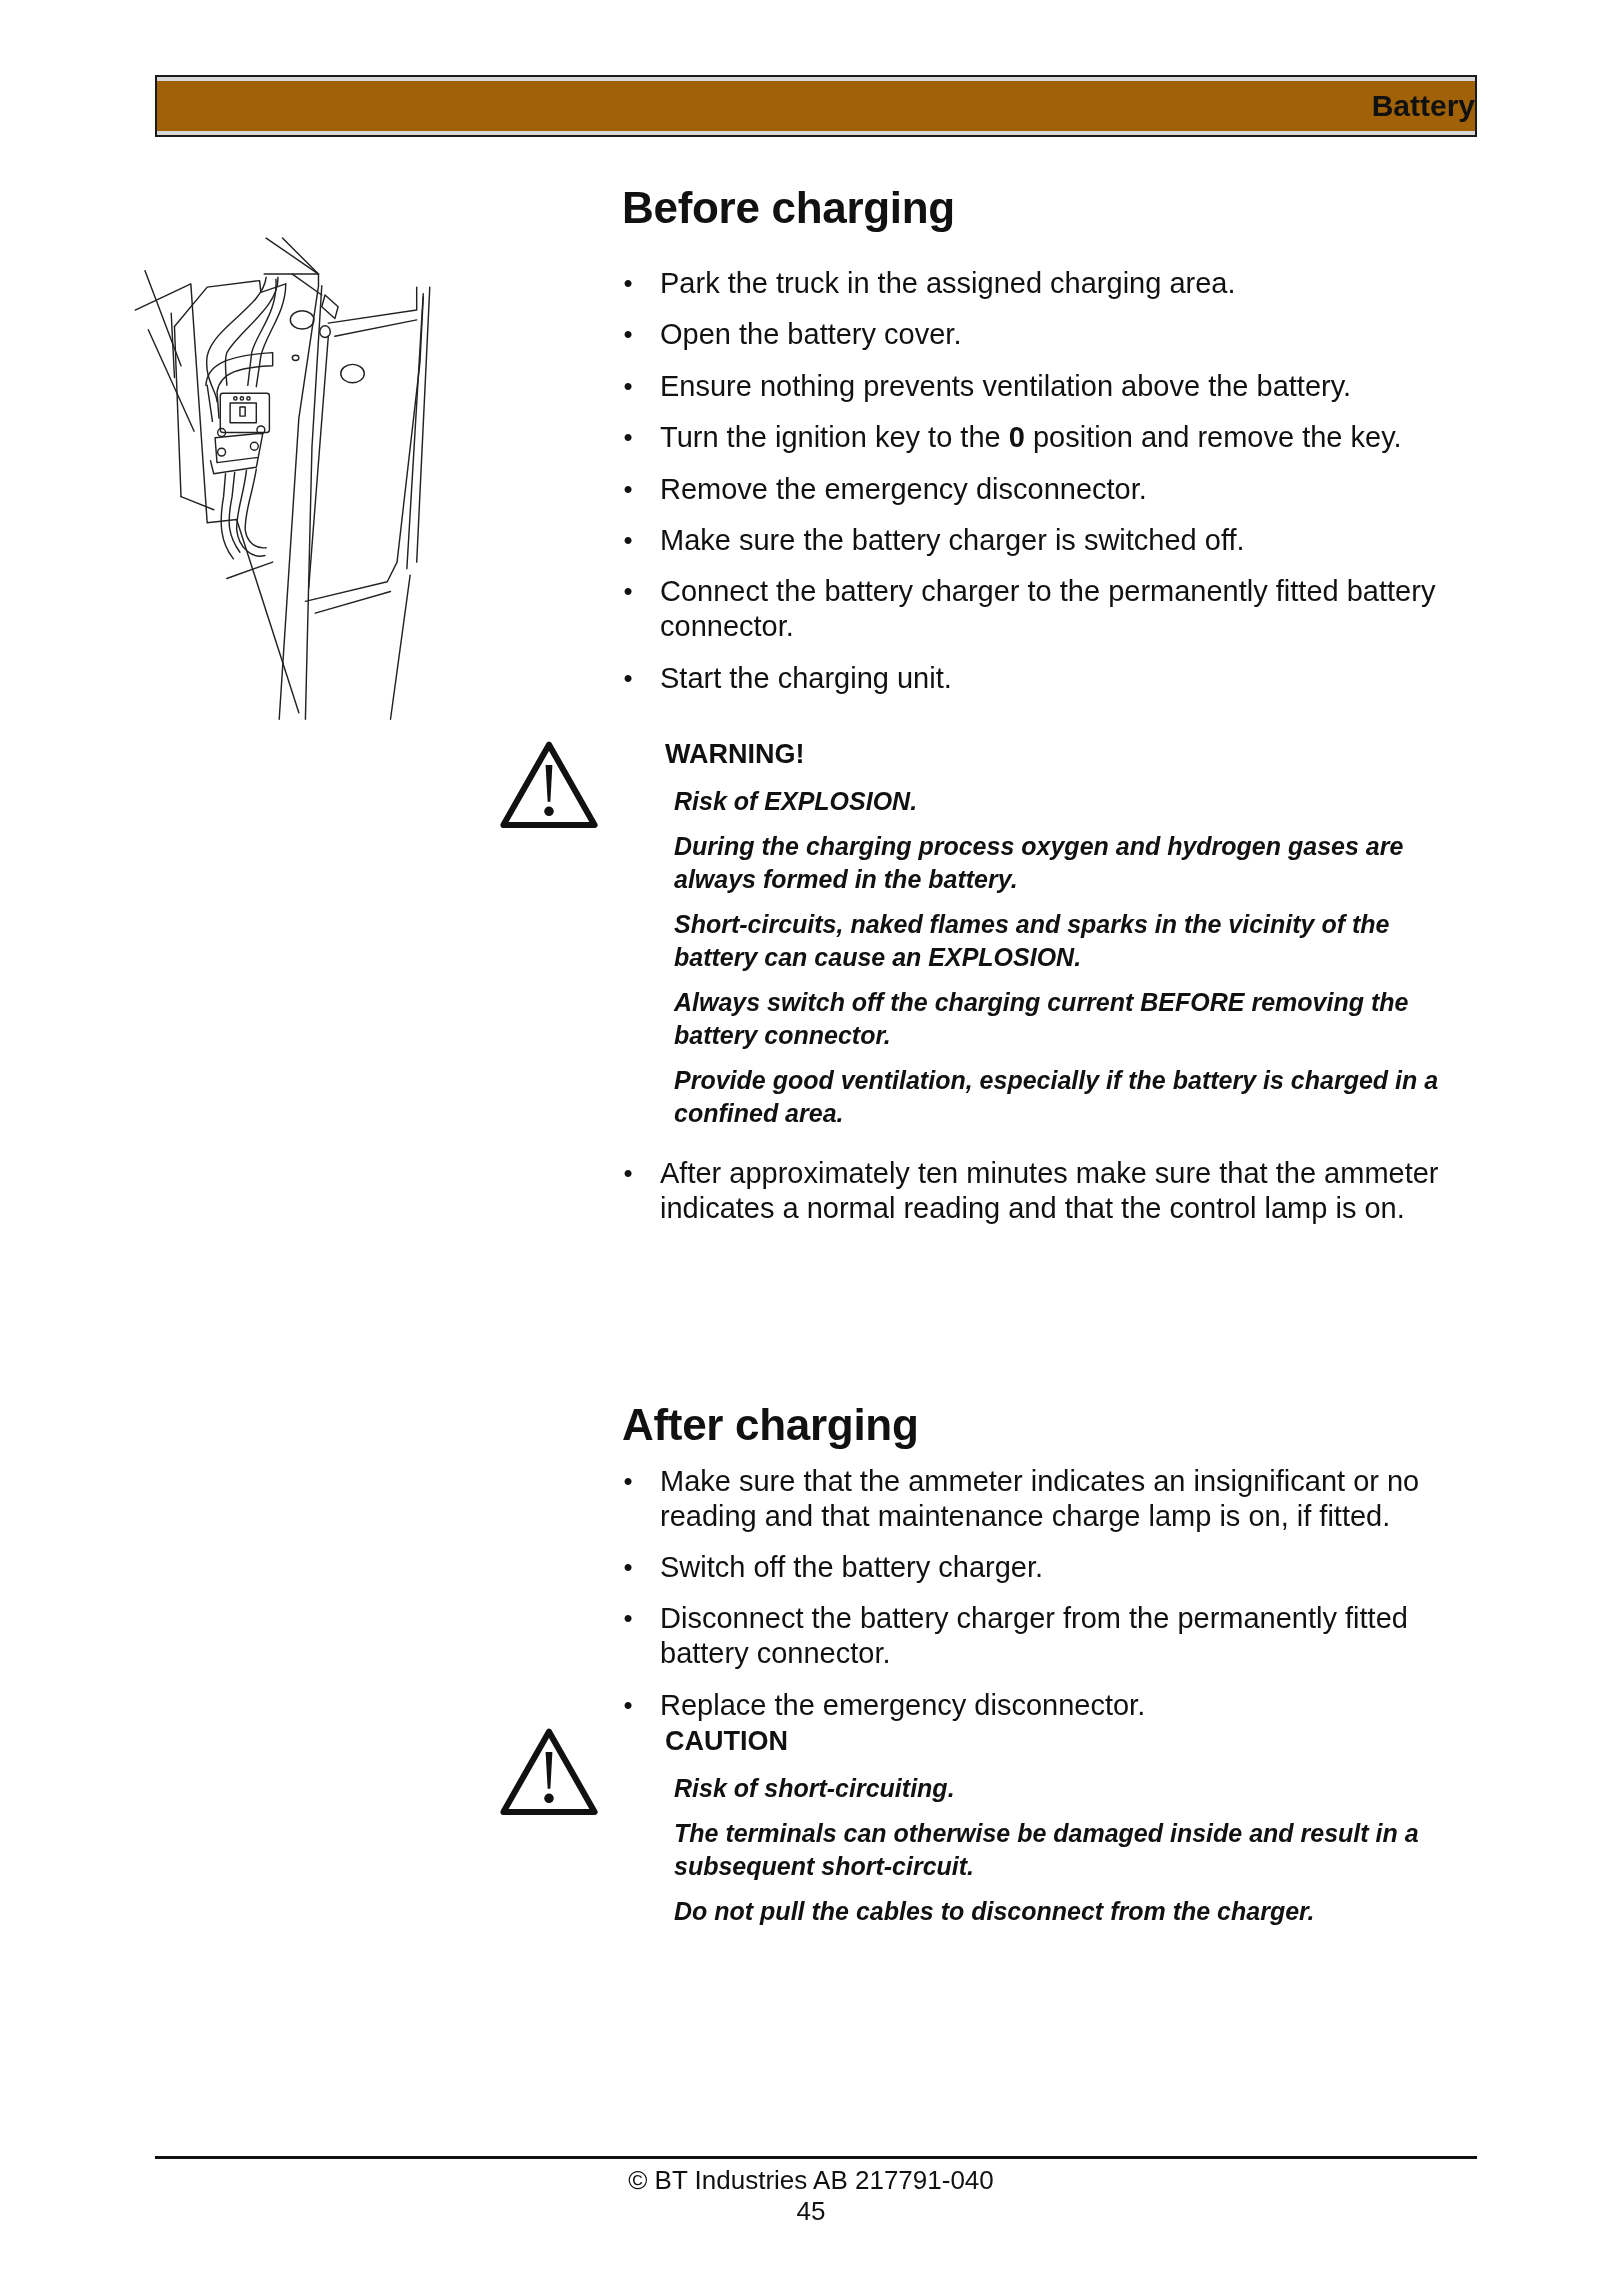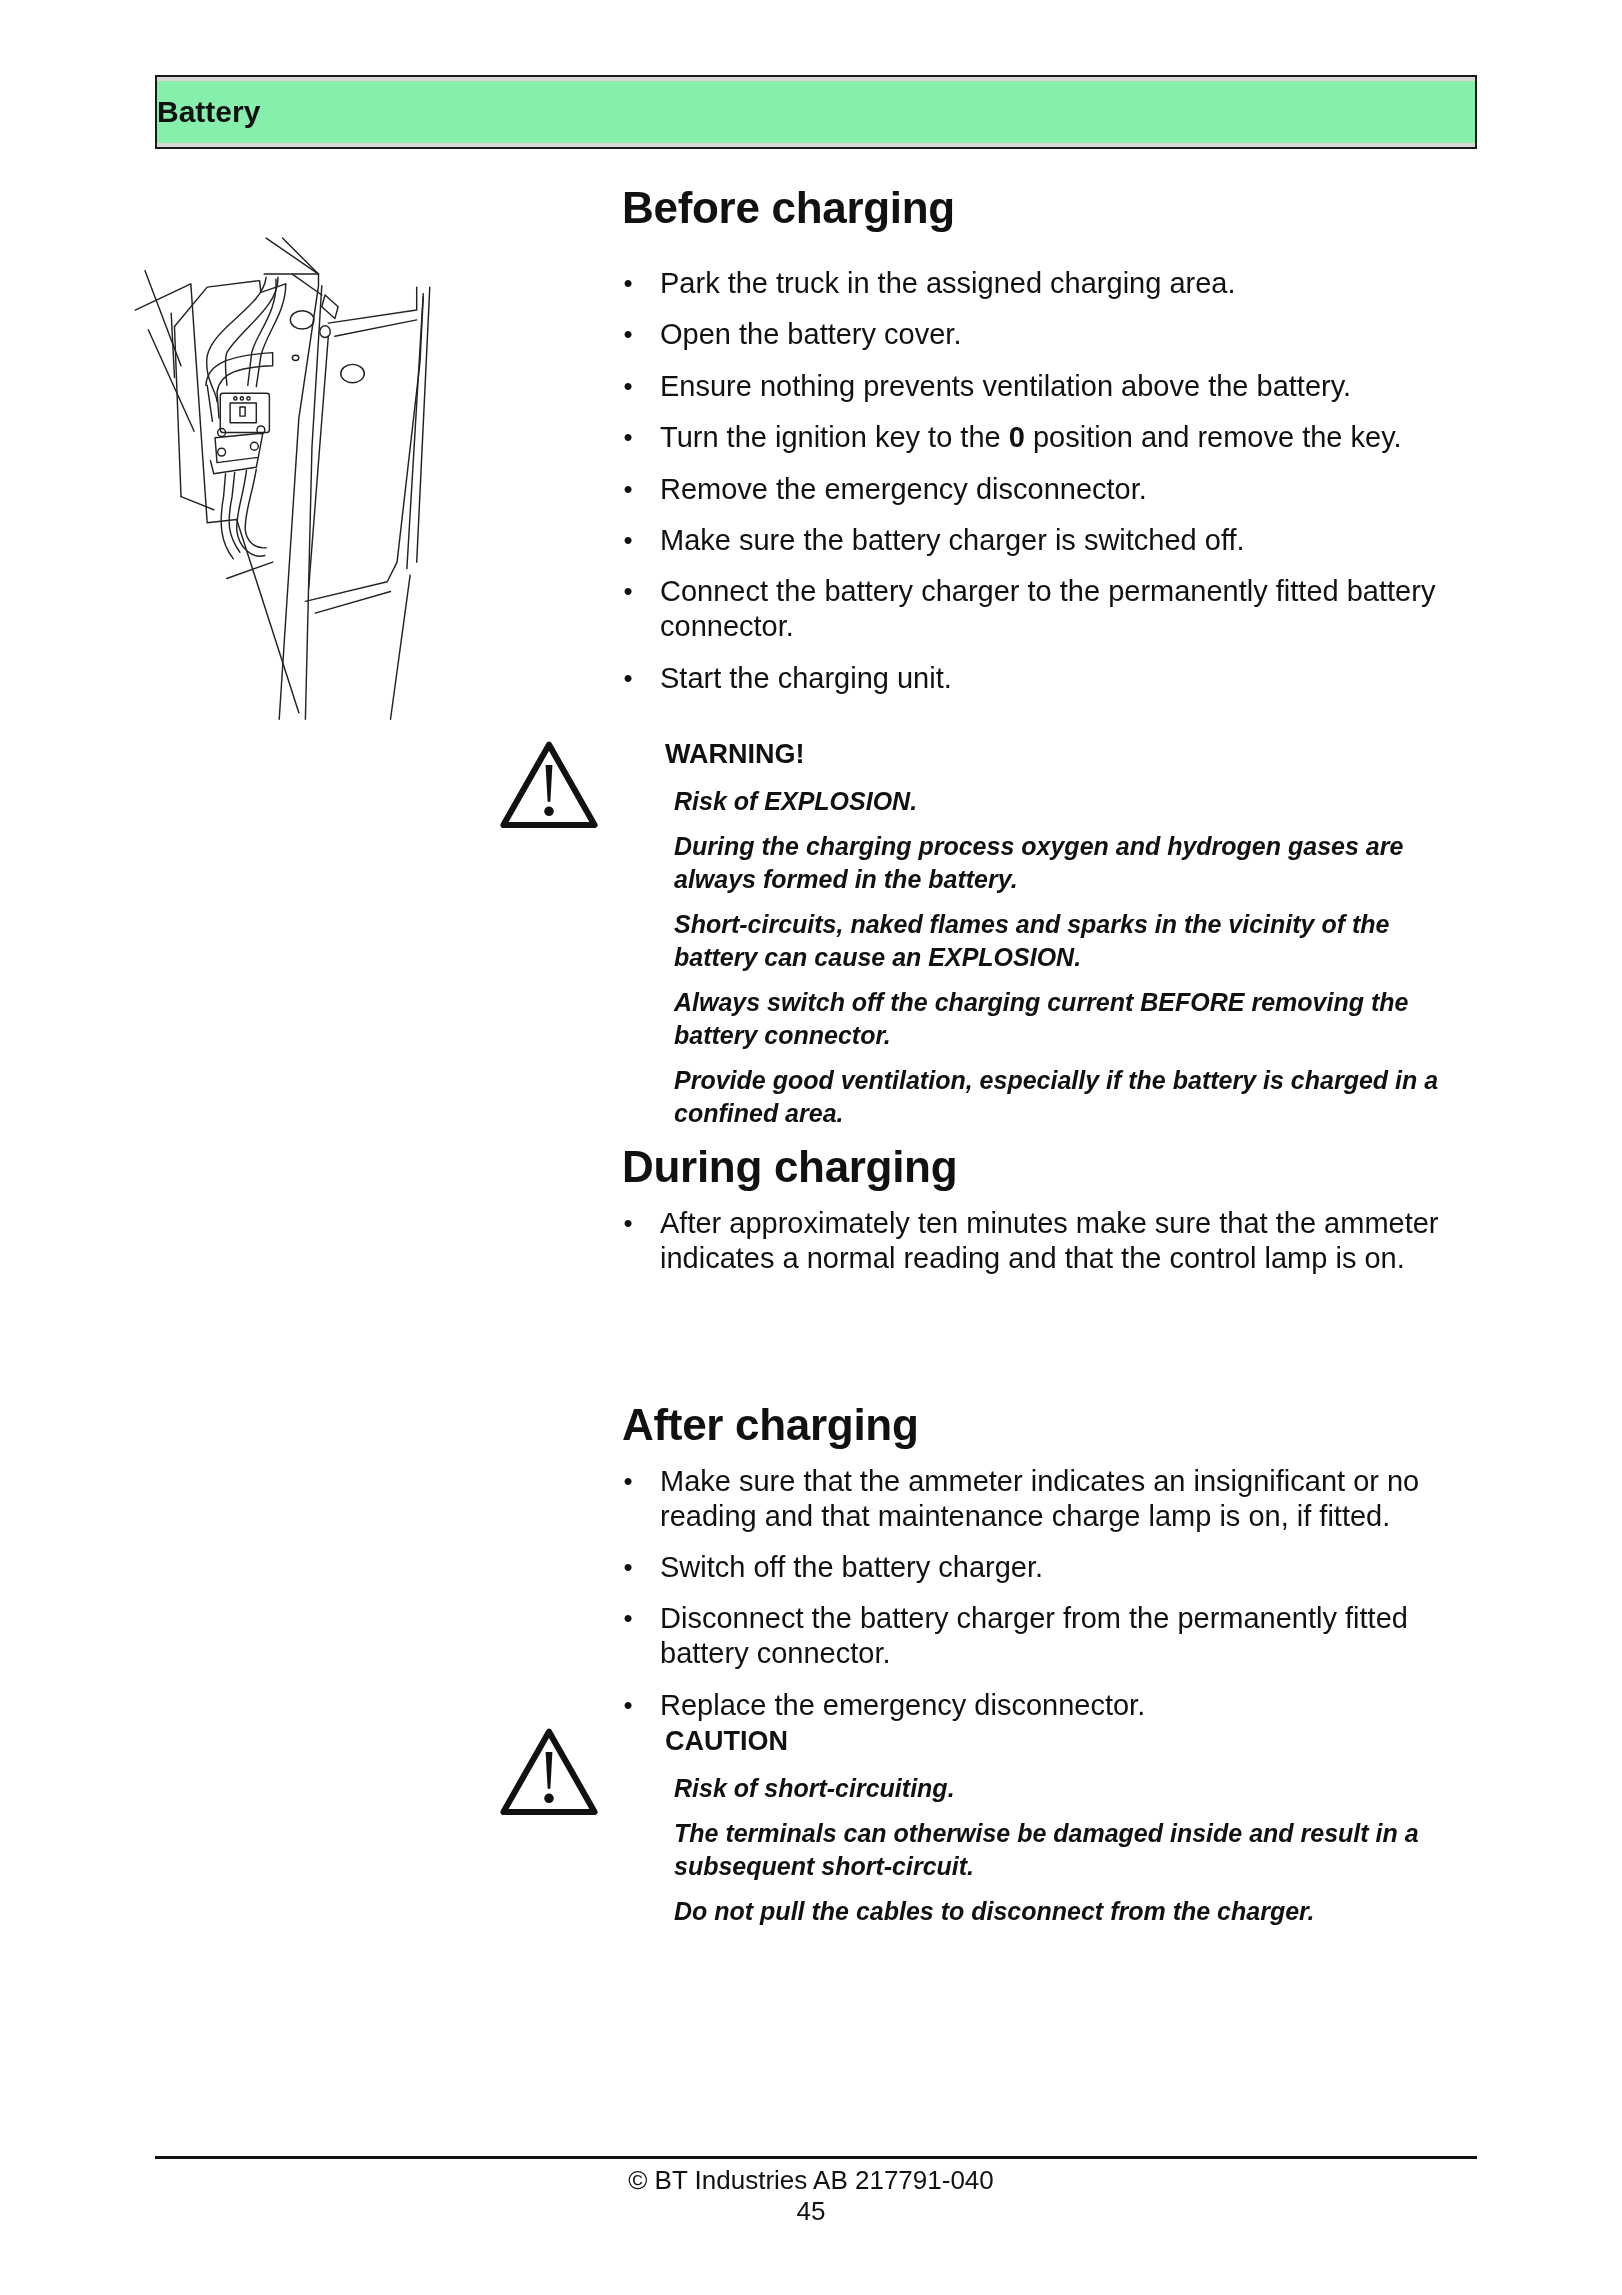--- a/index.html
+++ b/index.html
@@ -1,23 +1,23 @@
 <!DOCTYPE html>
 <html style="font-size:11px"><head>
 <meta charset="utf-8">
 <style>
   html, body { margin: 0; padding: 0; background: #ffffff; }
   body {
     width: 1622px; height: 2295px; position: relative; overflow: hidden;
     font-family: "Liberation Sans", sans-serif; color: #111111;
   }
   .header-box {
-    position: absolute; left: 155px; top: 75px; width: 1322px; height: 74px;
-    background: #86efac; border: 2px solid #1a1a1a; box-sizing: border-box;
-    display: flex; align-items: center; justify-content: flex-start;
+    position: absolute; left: 155px; top: 75px; width: 1322px; height: 62px;
+    background: #a16207; border: 2px solid #1a1a1a; box-sizing: border-box;
+    display: flex; align-items: center; justify-content: flex-end;
     box-shadow: inset 0 4.1px 0 #d8d8d8, inset 0 -4.1px 0 #d8d8d8;
   }
   .header-box span { font-weight: bold; font-size: 30px; }
   .illustration { position: absolute; left: 109px; top: 218px; width: 491px; height: 518px; }
   .col { position: absolute; left: 622px; width: 859px; }
   h2 { margin: 0; font-size: 44px; font-weight: bold; letter-spacing: -0.3px; }
   ul.bullets { list-style: none; margin: 0; padding: 0; }
   ul.bullets li {
     position: relative; padding-left: 38px; font-size: 29px; line-height: 35px;
     margin-bottom: 16.4px;
@@ -126,21 +126,20 @@
   <div class="body" style="top:34px;">
     <p>Risk of EXPLOSION.</p>
     <p>During the charging process oxygen and hydrogen gases are always formed in the battery.</p>
     <p>Short-circuits, naked flames and sparks in the vicinity of the battery can cause an EXPLOSION.</p>
     <p>Always switch off the charging current BEFORE removing the battery connector.</p>
     <p>Provide good ventilation, especially if the battery is charged in a confined area.</p>
   </div>
 </div>
 
 <div class="col" style="top:1142px;">
-  <h2>During charging</h2>
   <ul class="bullets" style="margin-top:13.6px;">
     <li>After approximately ten minutes make sure that the ammeter indicates a normal reading and that the control lamp is on.</li>
   </ul>
 </div>
 
 <div class="col" style="top:1400px;">
   <h2>After charging</h2>
   <ul class="bullets" style="margin-top:13.6px;">
     <li>Make sure that the ammeter indicates an insignificant or no reading and that maintenance charge lamp is on, if fitted.</li>
     <li>Switch off the battery charger.</li>

